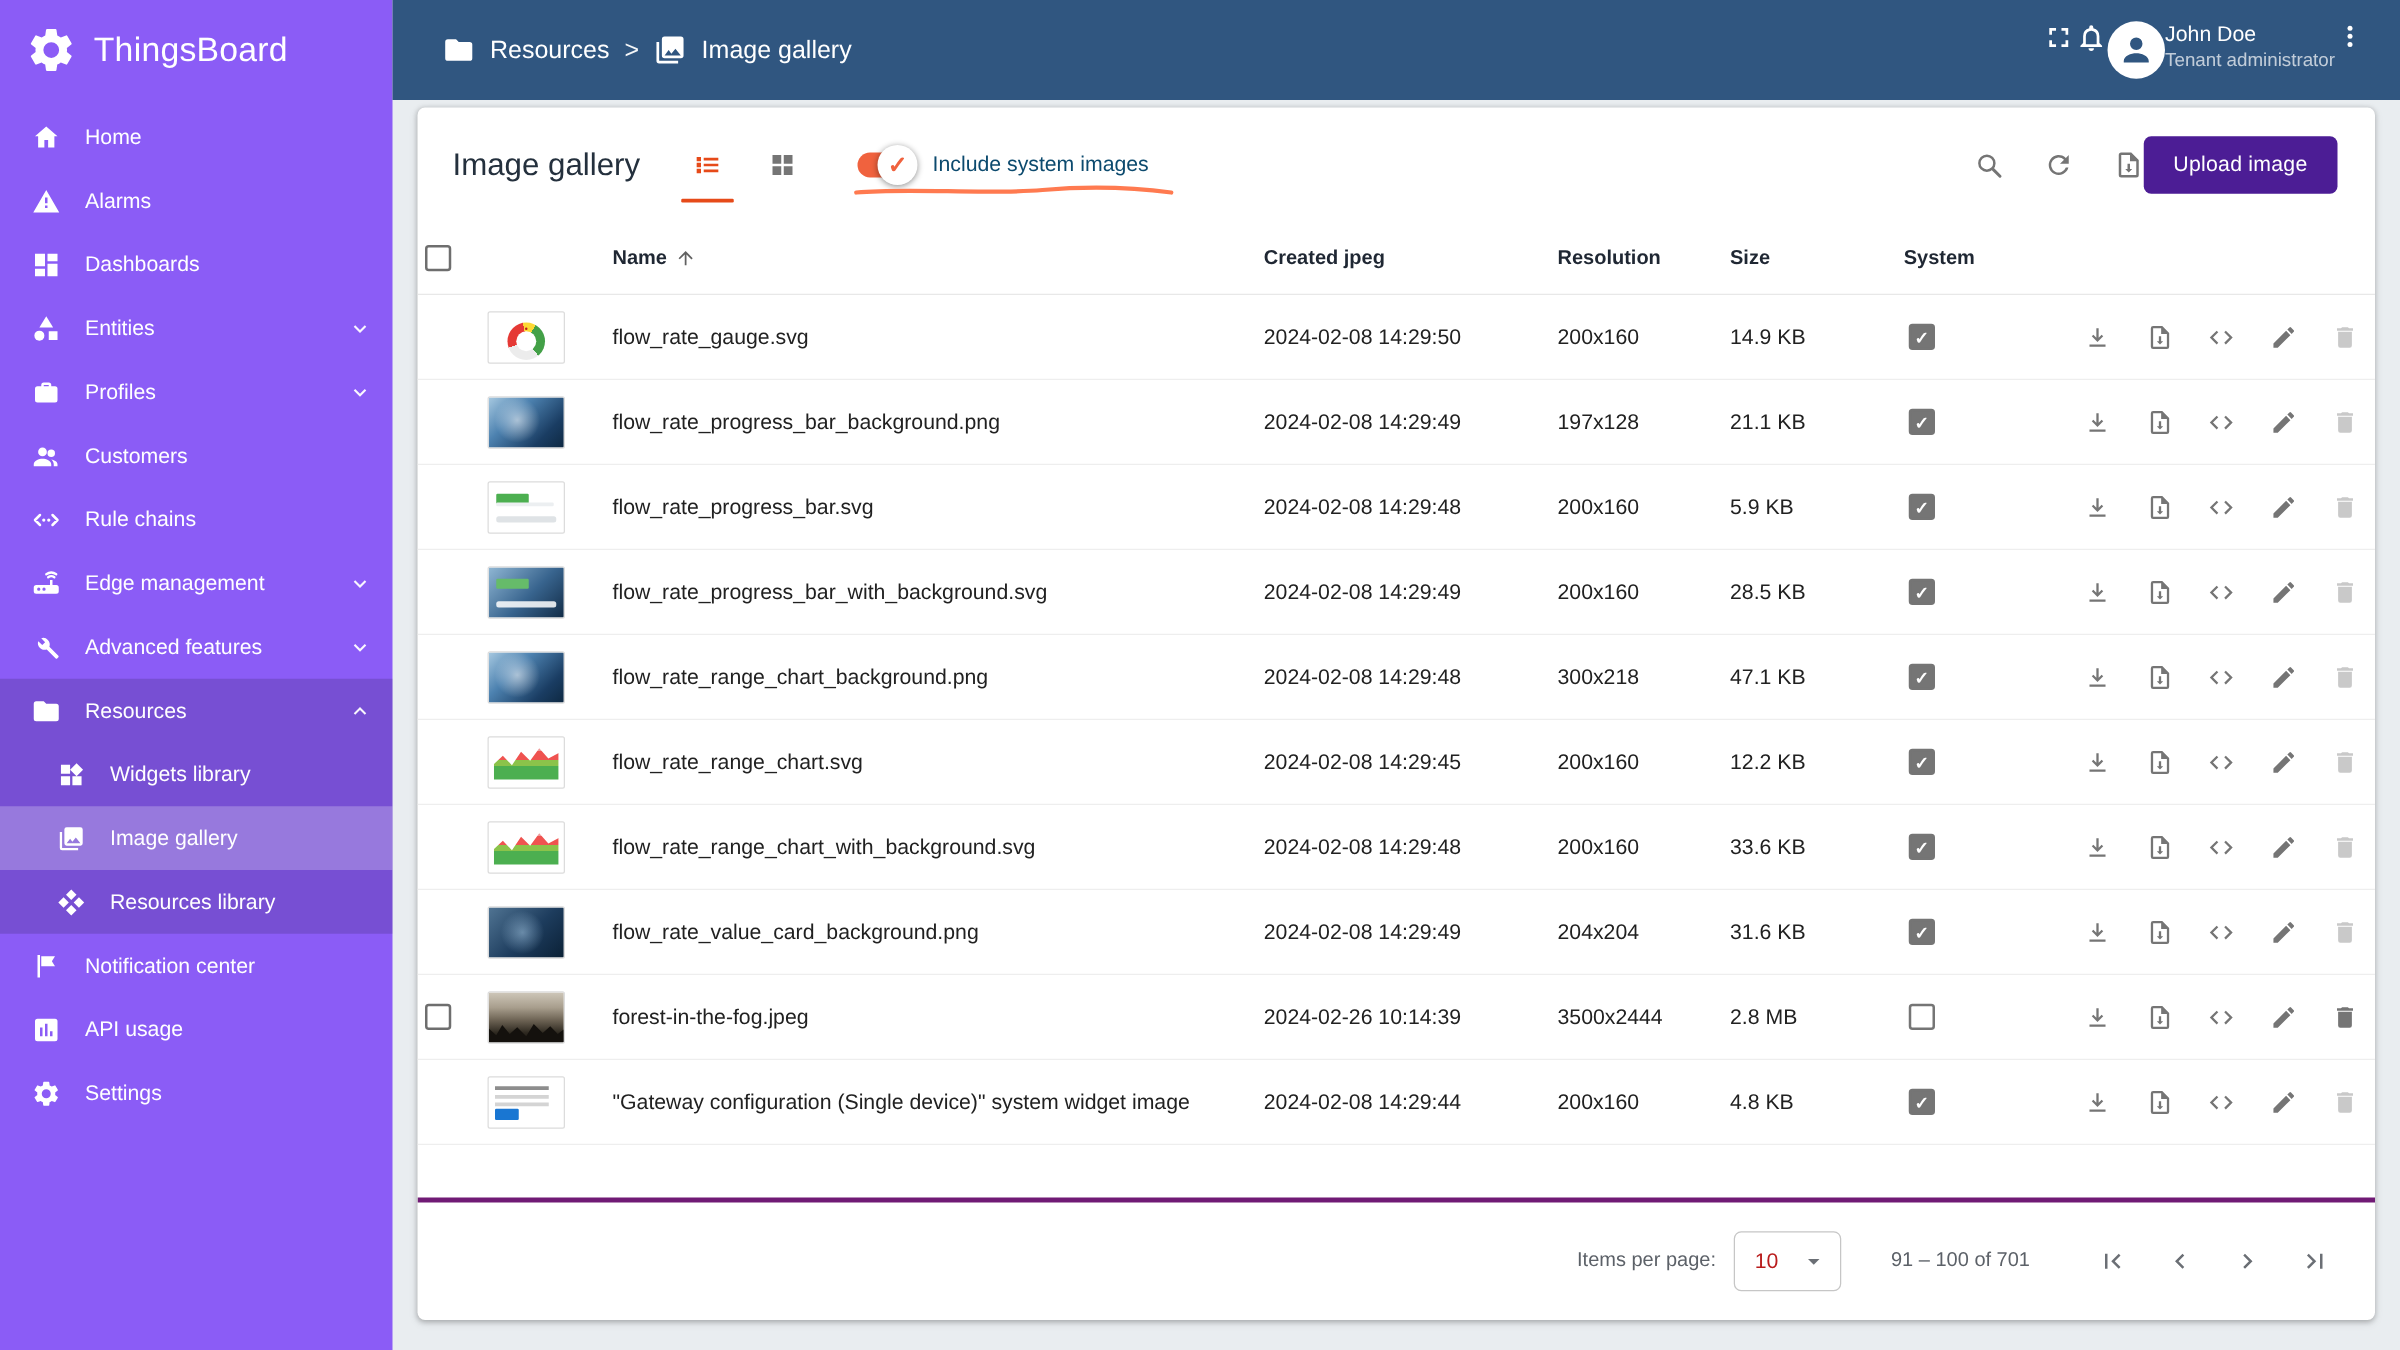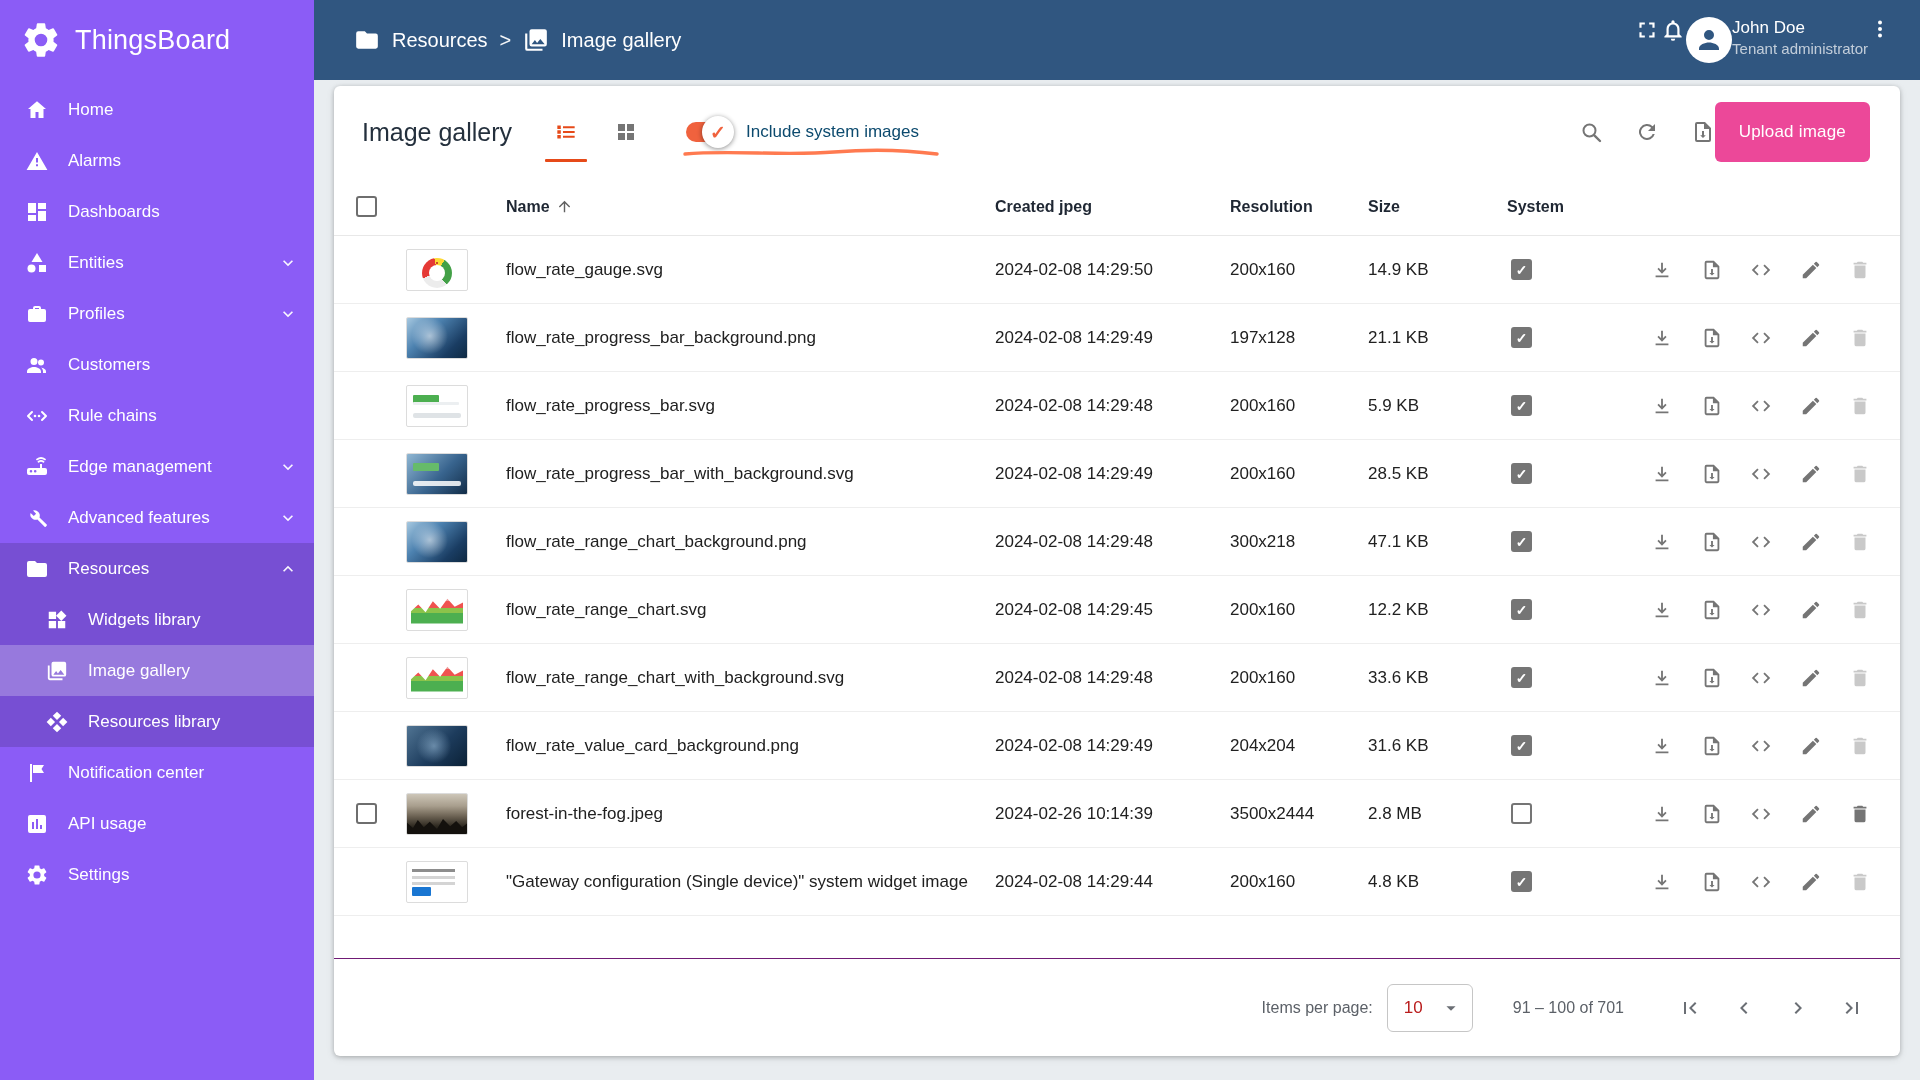--- a/index.html
+++ b/index.html
@@ -43,24 +43,24 @@
   .tab{width:60px;display:flex;align-items:center;justify-content:center;position:relative;cursor:pointer;color:#757575}
   .tab.active{color:#e64a19}
   .tab.active::after{content:"";position:absolute;left:9px;right:9px;bottom:16px;height:3px;background:#e64a19;border-radius:1px}
   .toggle-group{display:flex;align-items:center;gap:16px;margin-left:30px;position:relative;cursor:pointer}
   .toggle{width:44px;height:20px;border-radius:10px;background:#f0623e;position:relative;flex:none}
   .toggle .knob{position:absolute;right:-4px;top:-6px;width:32px;height:32px;border-radius:50%;background:#fff;box-shadow:0 1px 5px rgba(0,0,0,.45);display:flex;align-items:center;justify-content:center;color:#f0623e;font-size:19px;font-weight:bold}
   .toggle-label{font-size:17px;color:#0c4a6e}
   .toggle-annotation{position:absolute;left:-4px;bottom:-16px;color:#ff7a50}
   .toolbar-icons{margin-left:auto;display:flex;align-items:center;gap:32px;color:#757575}
   .toolbar-icons .tbtn{cursor:pointer;color:#757575}
-  .upload-btn{background:#ec4899;color:#fff;border:none;border-radius:6px;height:60px;padding:0 24px;font-size:17px;font-weight:500;font-family:"Liberation Sans",sans-serif;cursor:pointer;letter-spacing:.2px}
+  .upload-btn{background:#4c1d95;color:#fff;border:none;border-radius:6px;height:46px;padding:0 24px;font-size:17px;font-weight:500;font-family:"Liberation Sans",sans-serif;cursor:pointer;letter-spacing:.2px}
 
   
-  .thead,.trow{display:grid;grid-template-columns:56px 100px 1fr 235px 138px 139px 131px 246px;align-items:center;padding:0 16px}
+  .thead,.trow{display:grid;grid-template-columns:56px 100px 1fr 235px 138px 139px 131px 246px;align-items:center;padding:0 0}
   .thead{height:58px;font-weight:bold;font-size:16px;color:#1f2733;border-bottom:1px solid #e8e8e8;flex:none}
   .th{display:flex;align-items:center;gap:6px}
   .trow{height:68px;border-bottom:1px solid #eeeeee;font-size:17px;cursor:pointer}
   .cb{width:21px;height:21px;border:2px solid #6e6e6e;border-radius:3px;margin-left:6px;background:#fff;cursor:pointer}
   .cb.hidden{visibility:hidden}
   .syscb{width:21px;height:21px;border:2px solid #757575;border-radius:3px;margin-left:4px;position:relative}
   .syscb.checked{background:#757575}
   .syscb.checked::after{content:"✓";position:absolute;inset:0;display:flex;align-items:center;justify-content:center;color:#fff;font-size:14px;font-weight:bold}
   .actions{display:flex;justify-content:space-between;align-items:center;padding:0 4px}
   .icon-btn{width:40px;height:40px;display:flex;align-items:center;justify-content:center;color:#757575;cursor:pointer;border-radius:50%}
@@ -79,21 +79,21 @@
   .thumb-progress-bg{background:linear-gradient(135deg,#8fb6d3 0%,#38648e 55%,#122c47 100%)}
   .thumb-progress-bg::before{content:"";position:absolute;left:6px;top:9px;width:26px;height:8px;background:#66bb6a;border-radius:1px}
   .thumb-progress-bg::after{content:"";position:absolute;left:6px;bottom:8px;width:48px;height:5px;background:rgba(255,255,255,.85);border-radius:2px}
   .thumb-chart::before{content:"";position:absolute;left:4px;right:4px;top:7px;bottom:6px;background:linear-gradient(to top,#4caf50 0 42%,#8bc34a 42% 58%,#ef5350 58% 85%,#ef9a9a 85% 100%);clip-path:polygon(0 100%,0 55%,14% 30%,28% 58%,42% 18%,56% 45%,70% 8%,84% 38%,100% 22%,100% 100%)}
   .thumb-forest{background:linear-gradient(#cdc6b8 0%,#a89e8d 30%,#6e6455 55%,#2f2a21 80%,#100e0b 100%)}
   .thumb-forest::before{content:"";position:absolute;left:0;right:0;bottom:0;height:18px;background:#14110d;clip-path:polygon(0 100%,0 40%,10% 70%,18% 25%,28% 65%,38% 35%,50% 75%,60% 20%,72% 60%,82% 30%,92% 65%,100% 45%,100% 100%)}
   .thumb-widget::before{content:"";position:absolute;left:5px;top:7px;right:12px;height:3px;background:#8d8d8d;box-shadow:0 7px 0 #d4d4d4,0 13px 0 #d4d4d4}
   .thumb-widget::after{content:"";position:absolute;left:5px;bottom:6px;width:19px;height:9px;background:#1976d2;border-radius:1px}
 
   
-  .paginator{margin-top:auto;border-top:1px solid #701a75;height:98px;display:flex;align-items:center;justify-content:flex-end;padding:0 28px;color:#5c6168;font-size:16px;flex:none}
+  .paginator{margin-top:auto;border-top:4px solid #701a75;height:98px;display:flex;align-items:center;justify-content:flex-end;padding:0 28px;color:#5c6168;font-size:16px;flex:none}
   .pp-label{margin-right:14px}
   .pp-select{width:86px;height:48px;border:1px solid #c6c6c6;border-radius:6px;display:flex;align-items:center;justify-content:space-between;padding:0 10px 0 16px;color:#b91c1c;font-size:17px;cursor:pointer;background:#fff}
   .pp-range{margin:0 46px 0 40px}
   .pp-nav{display:flex;align-items:center;gap:14px;color:#6b6f75}
   .pp-btn{width:40px;height:40px;display:flex;align-items:center;justify-content:center;cursor:pointer;border-radius:50%}
 </style>
 </head>
 <body>
 
 <aside class="sidebar">

